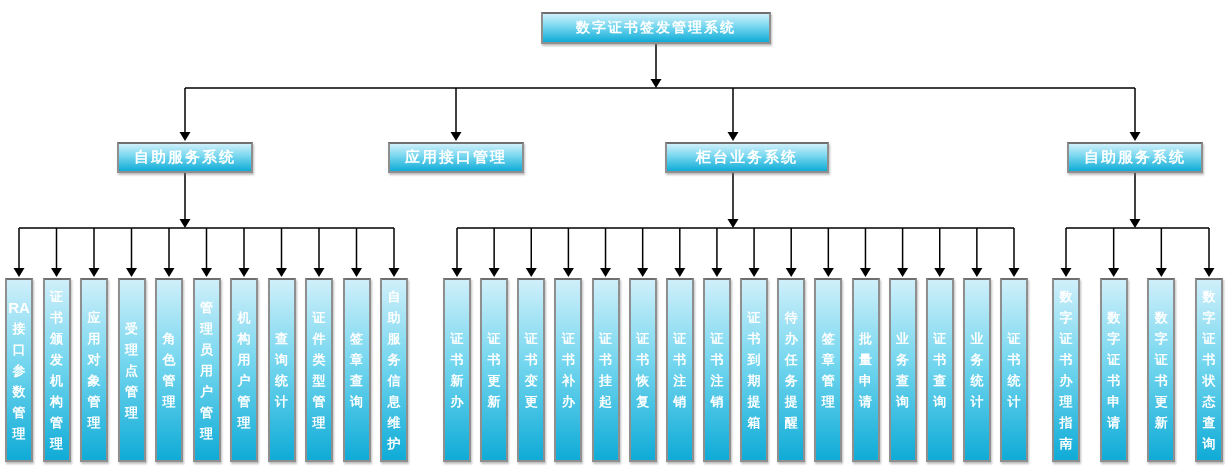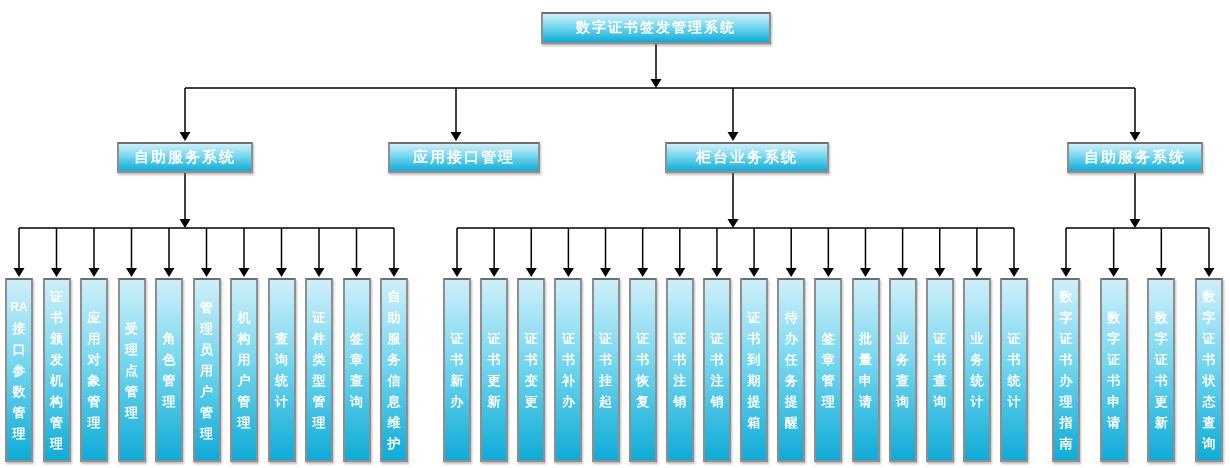--- a/index.html
+++ b/index.html
@@ -19,21 +19,21 @@
     color:var(--txt); font-weight:bold;
     display:flex; align-items:center; justify-content:center;
   }
   .hnode { font-size:15px; letter-spacing:2px; white-space:nowrap; }
   .root  { font-size:14px; }
   .leaf {
     flex-direction:column; font-size:13px; line-height:21px;
     text-align:center; padding:2px 0;
   }
   .leaf .tok { display:block; width:100%; }
-  .leaf .tok.latin { font-size:12px; letter-spacing:0; }
+  .leaf .tok.latin { font-size:15px; letter-spacing:0; }
 </style>
 </head>
 <body>
 
 <div class="canvas" style="--g1: #cfeffa; --g2: #76d7ef; --g3: #0fabd7; --border: #8f8f8f; --txt: #ffffff; --bg: #ffffff;">
   <svg class="connectors" id="connectors" viewBox="0 0 1230 468">
       <line x1="656" y1="44" x2="656" y2="80" stroke="#000000" stroke-width="1.5"></line>
       <polygon points="650.5,79 661.5,79 656,88" fill="#000000" stroke="none"></polygon>
       <line x1="185" y1="88" x2="1135" y2="88" stroke="#000000" stroke-width="1.5"></line>
       <line x1="185" y1="88" x2="185" y2="132" stroke="#000000" stroke-width="1.5"></line>
@@ -199,21 +199,21 @@
     <div class="node leaf" style="left: 380px; top: 278px; width: 28px; height: 184px;">
       <span class="tok">自</span>
       <span class="tok">助</span>
       <span class="tok">服</span>
       <span class="tok">务</span>
       <span class="tok">信</span>
       <span class="tok">息</span>
       <span class="tok">维</span>
       <span class="tok">护</span>
     </div>
-    <div class="node hnode" style="left: 388px; top: 142px; width: 152px; height: 31px;">应用接口管理</div>
+    <div class="node hnode" style="left: 388px; top: 142px; width: 136px; height: 31px;">应用接口管理</div>
     <div class="node hnode" style="left: 665px; top: 142px; width: 164px; height: 31px;">柜台业务系统</div>
     <div class="node leaf" style="left: 443px; top: 278px; width: 28px; height: 184px;">
       <span class="tok">证</span>
       <span class="tok">书</span>
       <span class="tok">新</span>
       <span class="tok">办</span>
     </div>
     <div class="node leaf" style="left: 480.1px; top: 278px; width: 28px; height: 184px;">
       <span class="tok">证</span>
       <span class="tok">书</span>

